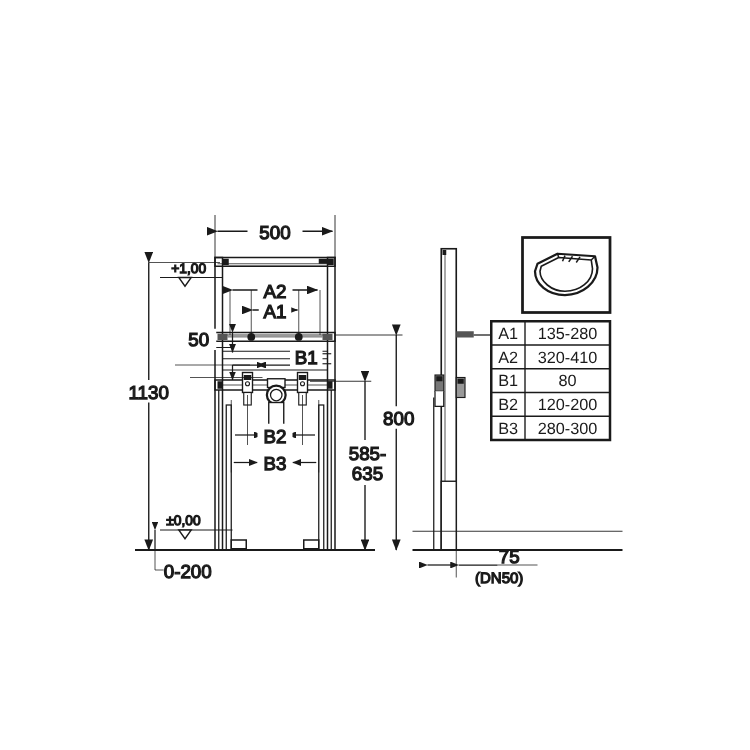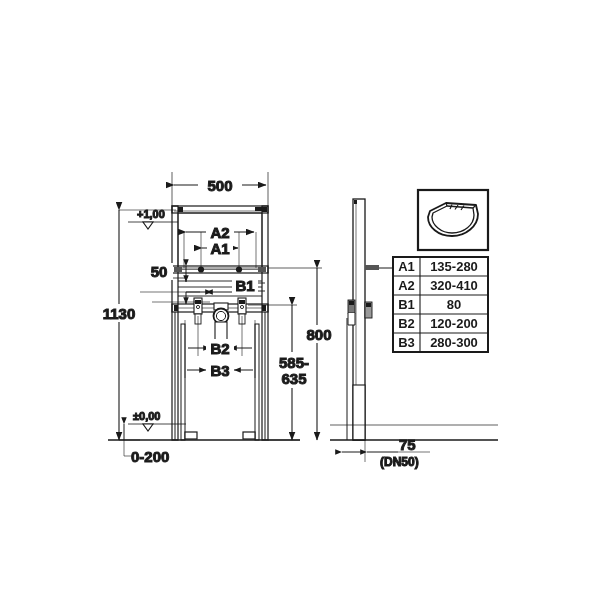--- a/index.html
+++ b/index.html
@@ -1,18 +1,18 @@
 <!DOCTYPE html>
 <html><head>
 <meta charset="utf-8">
 <style>
   html,body{margin:0;padding:0;background:#ffffff;}
   body{width:600px;height:600px;overflow:hidden;
        font-family:"Liberation Sans", sans-serif;}
-  #stage{position:relative;width:600px;height:600px;background:#ffffff;font-weight:bold;}
+  #stage{position:relative;width:600px;height:600px;background:#ffffff;}
   svg{display:block;}
   text{font-family:"Liberation Sans", sans-serif;fill:#1a1a1a;}
 </style>
 </head>
 <body>
 
 <div id="stage">
 <svg width="600" height="600" viewBox="0 0 600 600">
 
   <defs>

